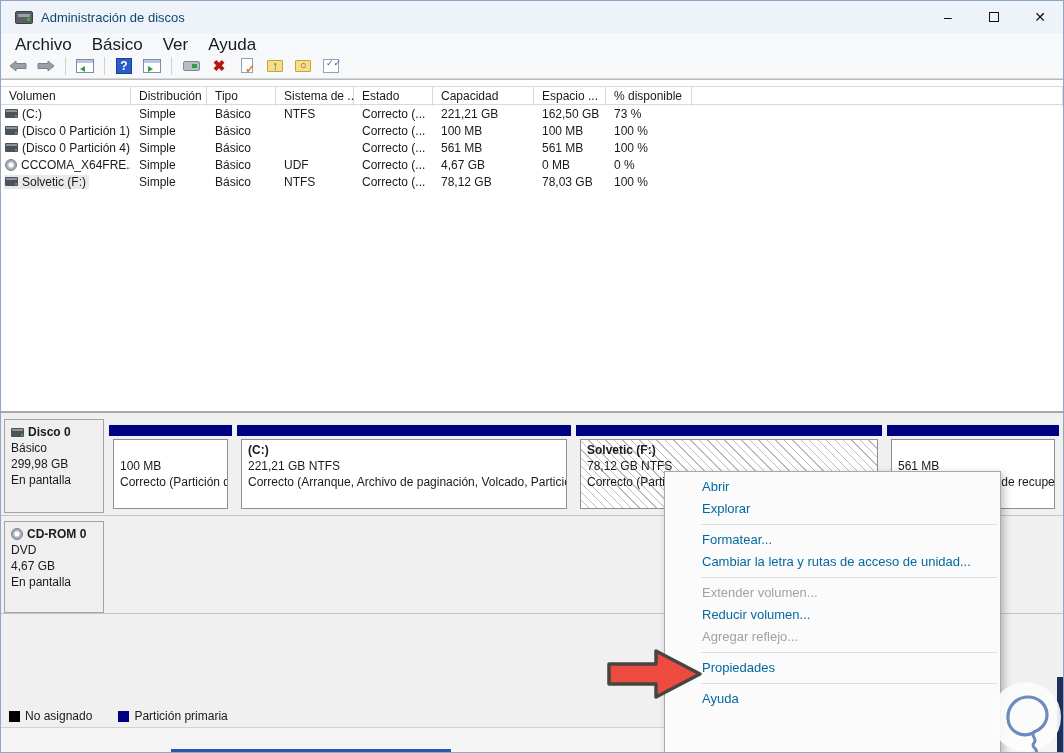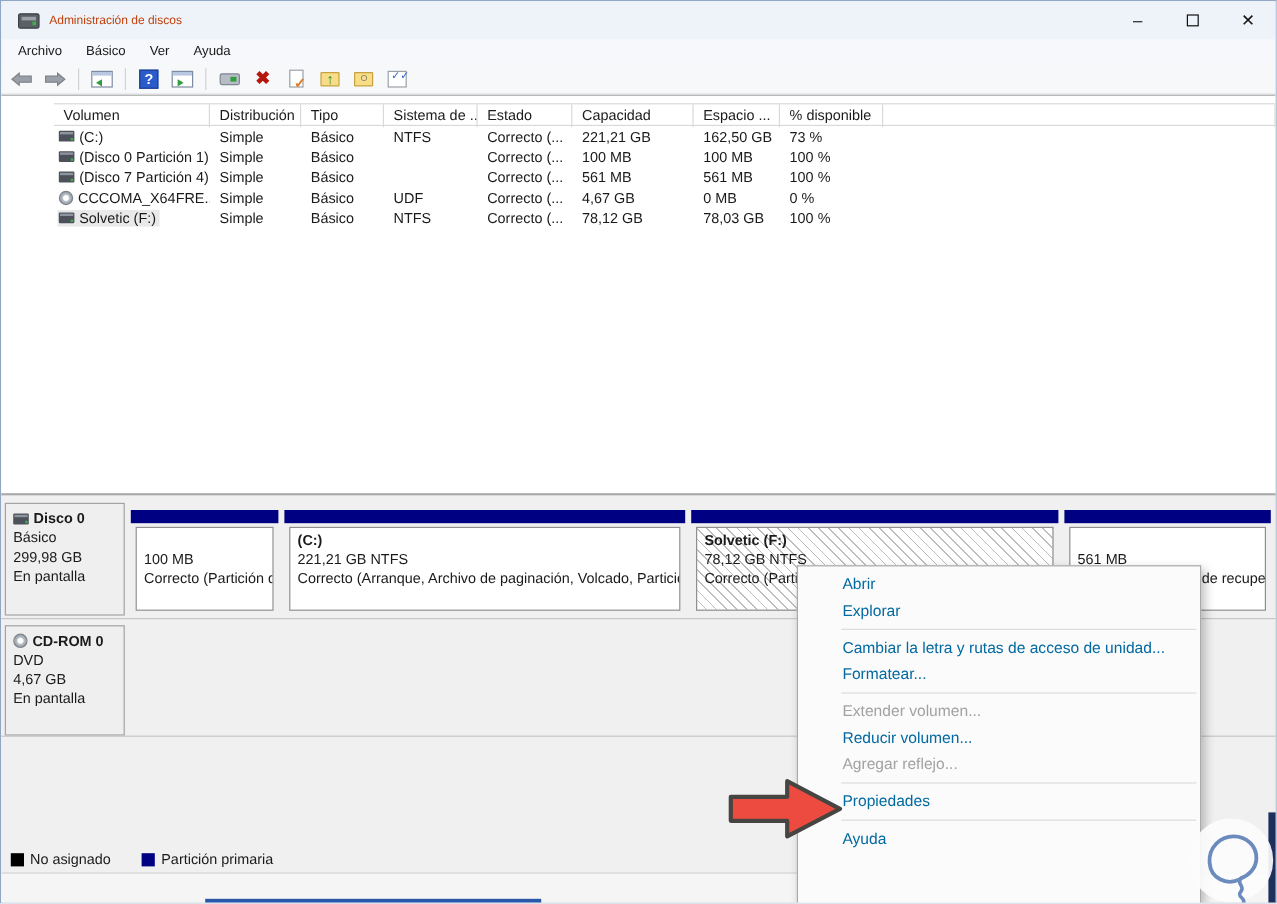--- a/index.html
+++ b/index.html
@@ -5,27 +5,27 @@
   * { margin:0; padding:0; box-sizing:border-box; }
   html,body { width:1064px; height:753px; background:#fff; }
   body { font-family:"Liberation Sans", sans-serif; color:#1a1a1a; overflow:hidden; }
   #screen { position:relative; width:1064px; height:753px; background:#fff; border:1px solid #8fa7c5; overflow:hidden; }
 
   
   .titlebar { position:absolute; left:0; top:0; width:100%; height:32px; background:#eef3f9; display:flex; align-items:center; }
   .app-icon { width:18px; height:13px; margin:0 8px 0 14px; position:relative; background:#5a5f66; border-radius:2px; border:1px solid #3c4046; }
   .app-icon:before { content:""; position:absolute; left:2px; top:2px; right:2px; height:3px; background:#9aa1a9; }
   .app-icon:after { content:""; position:absolute; right:2px; bottom:2px; width:3px; height:3px; background:#3fae49; }
-  .title-text { font-size:10px; color:#c2410c; }
+  .title-text { font-size:13px; color:#0c4a6e; }
   .win-controls { position:absolute; right:0; top:0; height:32px; display:flex; }
   .win-btn { width:46px; height:32px; display:flex; align-items:center; justify-content:center; font-size:14px; color:#111; }
   .win-btn .box { width:10px; height:10px; border:1px solid #111; }
 
   
-  .menubar { position:absolute; left:0; top:32px; width:100%; height:20px; background:#f6f8fb; display:flex; align-items:center; font-size:11px; }
+  .menubar { position:absolute; left:0; top:32px; width:100%; height:20px; background:#f6f8fb; display:flex; font-size:17px; }
   .menubar .menu-item { padding:2px 10px; }
   .menubar .menu-item:first-child { margin-left:4px; }
 
   
   .toolbar { position:absolute; left:0; top:52px; width:100%; height:26px; background:#f7f8fa; border-bottom:1px solid #d6d6d6; display:flex; align-items:center; gap:6px; padding-left:6px; }
   .tsep { width:1px; height:18px; background:#d2d2d2; margin:0 2px; }
   .tbtn { width:22px; height:20px; display:flex; align-items:center; justify-content:center; }
   .win-ic { width:18px; height:14px; border:1px solid #7c8ca2; background:#fff; position:relative; }
   .win-ic:before { content:""; position:absolute; left:0; top:0; right:0; height:3px; background:#b9c7e0; }
   .win-ic .tri-l { position:absolute; left:3px; top:6px; border-top:3px solid transparent; border-bottom:3px solid transparent; border-right:5px solid #2f9e3c; }
@@ -35,21 +35,21 @@
   .ptr-ic:after { content:""; position:absolute; right:2px; top:2px; width:5px; height:4px; background:#2f9e3c; }
   .x-ic { color:#b5170f; font-size:15px; font-weight:bold; line-height:1; }
   .doc-ic { width:12px; height:15px; background:#fff; border:1px solid #9aa0a8; position:relative; }
   .doc-ic:after { content:"✓"; position:absolute; right:-3px; bottom:-4px; color:#e07b1f; font-weight:bold; font-size:12px; }
   .folder-ic { width:16px; height:12px; background:#f7dd87; border:1px solid #c7a23e; border-radius:1px; position:relative; }
   .folder-ic.up:after { content:"↑"; position:absolute; left:4px; top:-2px; color:#1e8a2c; font-weight:bold; font-size:12px; }
   .folder-ic.mag:after { content:"○"; position:absolute; left:4px; top:-2px; color:#555; font-weight:bold; font-size:11px; }
   .chk-ic { width:16px; height:14px; background:#fff; border:1px solid #9aa0a8; position:relative; font-size:9px; color:#2b5ccc; line-height:7px; padding-left:2px; }
 
   
-  .listpane { position:absolute; left:0; top:78px; width:100%; height:332px; background:#fff; border-top:1px solid #b9b9b9;padding-left:44px; }
+  .listpane { position:absolute; left:0; top:78px; width:100%; height:332px; background:#fff; border-top:1px solid #b9b9b9; }
   .vt-header, .vt-row { display:grid; grid-template-columns:130px 76px 69px 78px 79px 101px 72px 86px 1fr; font-size:12px; }
   .vt-header { margin-top:6px; height:19px; border-top:1px solid #d9d9d9; border-bottom:1px solid #d9d9d9; align-items:center; }
   .vt-header .hcell { height:19px; line-height:18px; padding-left:8px; border-right:1px solid #d9d9d9; overflow:hidden; white-space:nowrap; }
   .vt-row { height:17px; align-items:center; }
   .vt-row .cell { padding-left:8px; white-space:nowrap; overflow:hidden; }
   .vt-row .vol { display:flex; align-items:center; gap:4px; padding-left:3px; }
   .vol .sel-wrap { display:inline-flex; align-items:center; gap:4px; padding:0 3px 0 1px; }
   .vol .sel-wrap.selected { background:#e9e9e9; }
   .disk-ic { width:13px; height:9px; background:#4d525a; border-radius:1px; position:relative; flex:none; }
   .disk-ic:before { content:""; position:absolute; left:1px; top:1px; right:1px; height:2px; background:#8d949d; }
@@ -199,21 +199,21 @@
       <div class="cell"></div>
       <div class="cell">Correcto (...</div>
       <div class="cell">100 MB</div>
       <div class="cell">100 MB</div>
       <div class="cell">100 %</div>
     </div>
     <div class="vt-row">
       <div class="cell vol">
           <span class="sel-wrap">
             <span class="disk-ic"></span>
-            <span>(Disco 7 Partición 4)</span>
+            <span>(Disco 0 Partición 4)</span>
           </span>
         </div>
       <div class="cell">Simple</div>
       <div class="cell">Básico</div>
       <div class="cell"></div>
       <div class="cell">Correcto (...</div>
       <div class="cell">561 MB</div>
       <div class="cell">561 MB</div>
       <div class="cell">100 %</div>
     </div>
@@ -326,22 +326,22 @@
 
   <div class="rowline" style="top:612px;"></div>
 
   <div class="page-strip"></div>
   <div class="page-corner"></div>
 
   <div class="ctxmenu">
     <div class="mi">Abrir</div>
     <div class="mi">Explorar</div>
     <div class="msep"></div>
+    <div class="mi">Formatear...</div>
     <div class="mi">Cambiar la letra y rutas de acceso de unidad...</div>
-    <div class="mi">Formatear...</div>
     <div class="msep"></div>
     <div class="mi disabled">Extender volumen...</div>
     <div class="mi">Reducir volumen...</div>
     <div class="mi disabled">Agregar reflejo...</div>
     <div class="msep"></div>
     <div class="mi">Propiedades</div>
     <div class="msep"></div>
     <div class="mi">Ayuda</div>
   </div>
 

